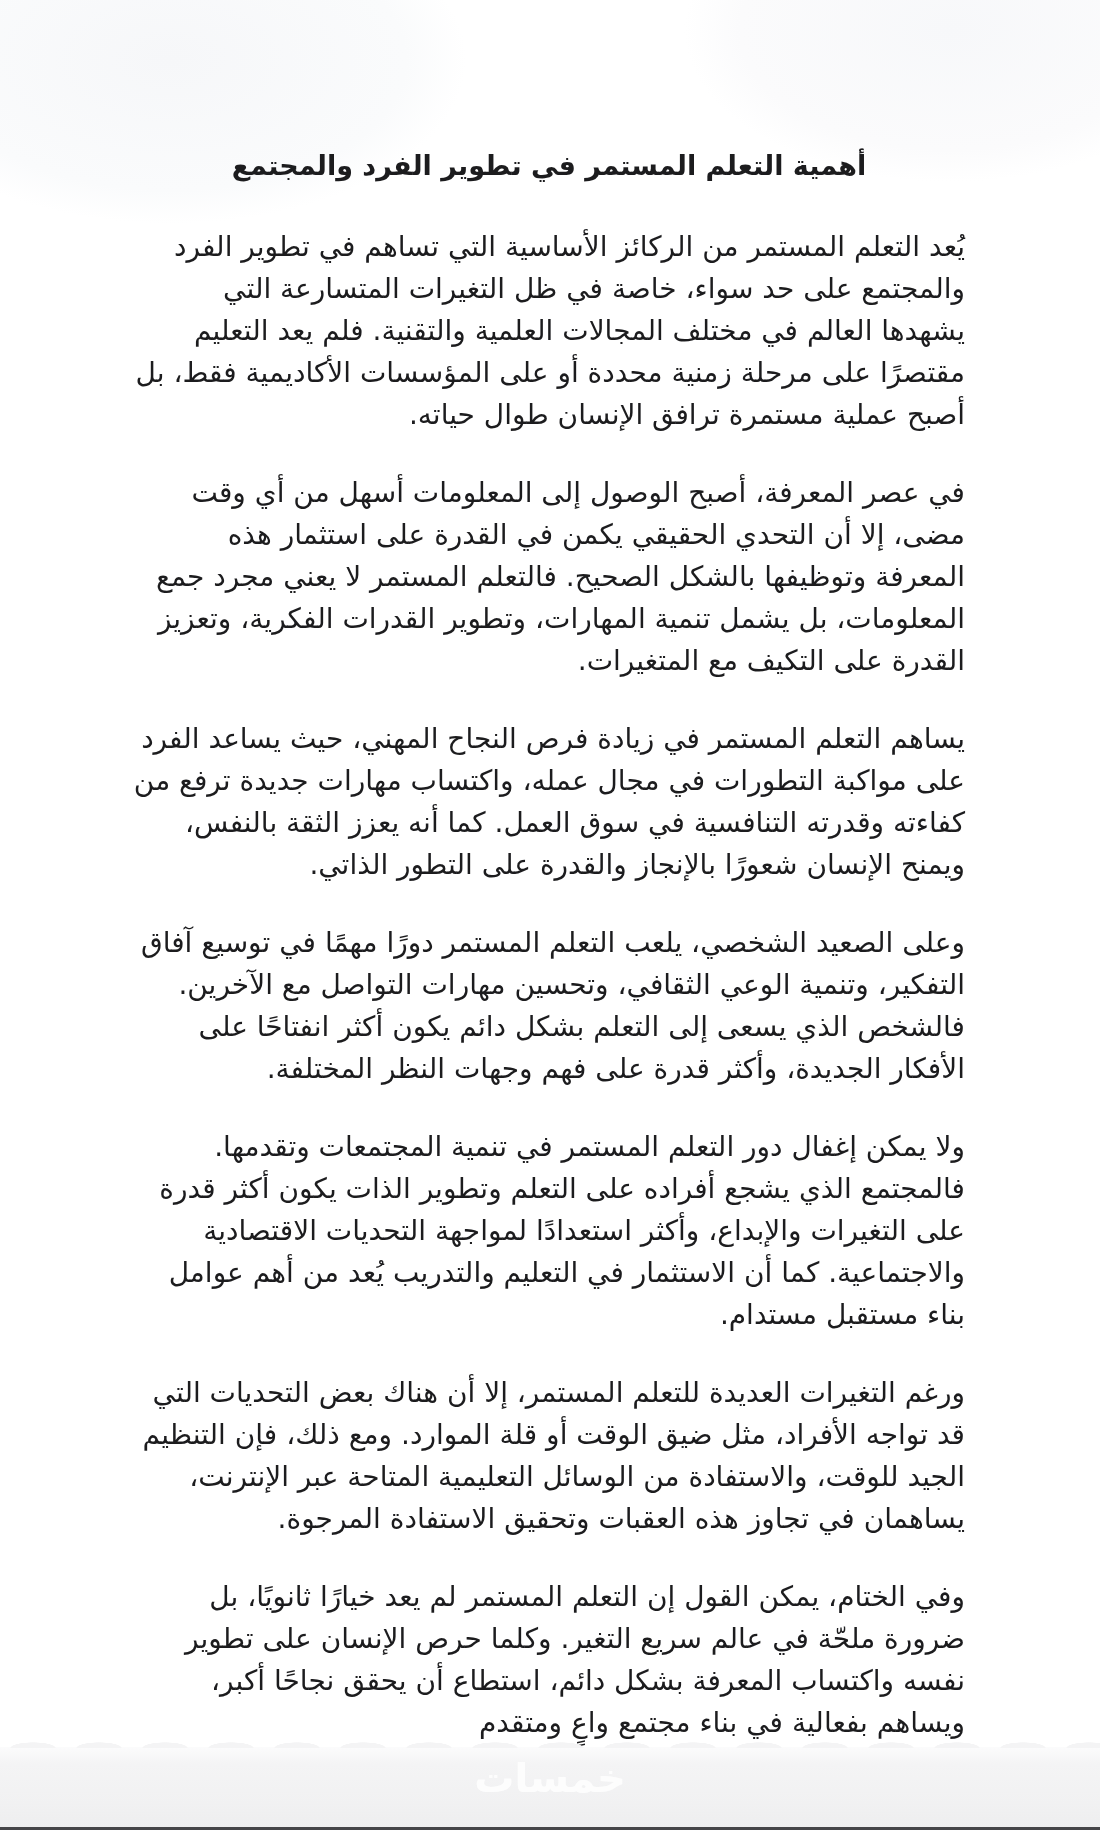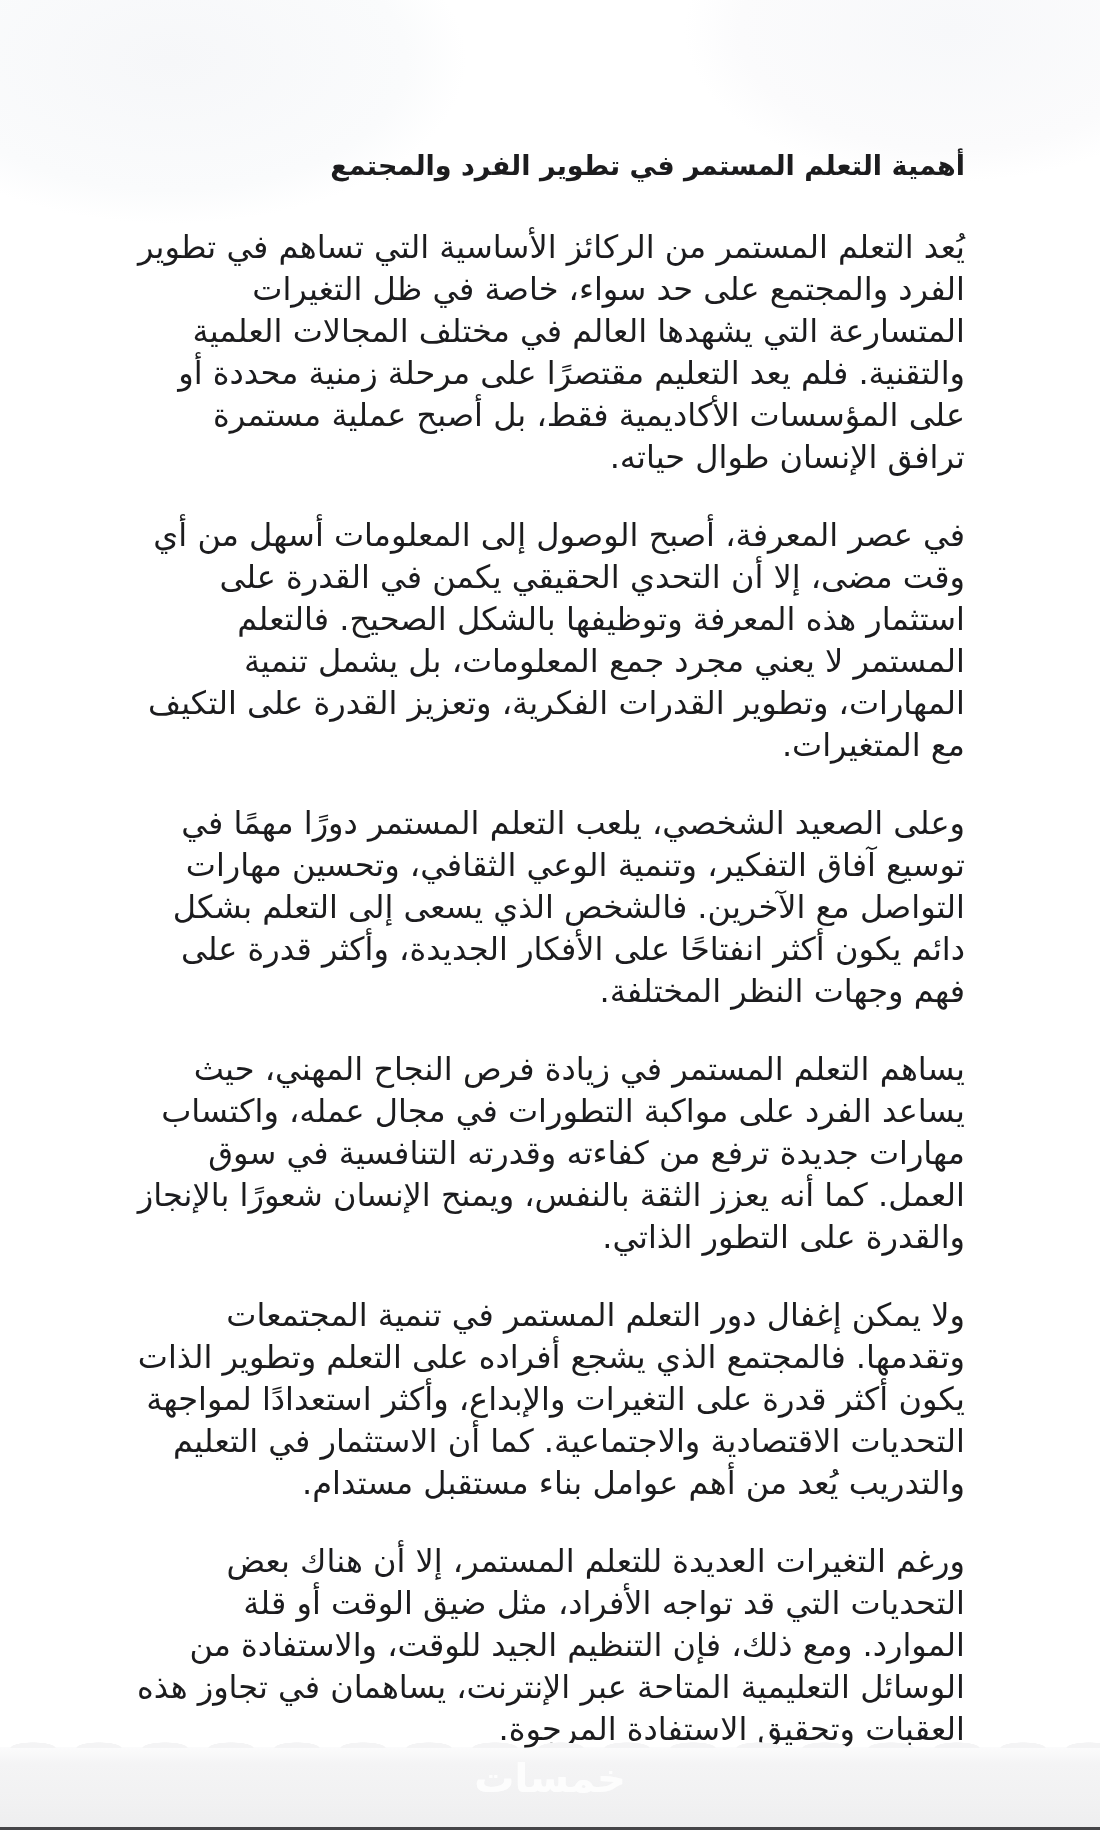--- a/index.html
+++ b/index.html
@@ -48,23 +48,24 @@
     width: 832px;
     direction: rtl;
     text-align: right;
     color: #1c1c1e;
   }
   .content h1 {
     font-size: 27px;
     line-height: 40px;
     font-weight: bold;
     margin: 0 0 40px 0;
+    text-align: center;
   }
   .content p {
-    font-size: 32px;
+    font-size: 28px;
     line-height: 42px;
     font-weight: 400;
     margin: 0 0 36px 0;
   }
   
   .watermark-band {
     position: absolute;
     left: 0;
     bottom: 0;
     width: 100%;
@@ -101,24 +102,25 @@
 
 <div class="page">
 
   <div class="corner-arc left"></div>
   <div class="corner-arc right"></div>
 
   <main class="content">
     <h1>أهمية التعلم المستمر في تطوير الفرد والمجتمع</h1>
     <p>يُعد التعلم المستمر من الركائز الأساسية التي تساهم في تطوير الفرد والمجتمع على حد سواء، خاصة في ظل التغيرات المتسارعة التي يشهدها العالم في مختلف المجالات العلمية والتقنية. فلم يعد التعليم مقتصرًا على مرحلة زمنية محددة أو على المؤسسات الأكاديمية فقط، بل أصبح عملية مستمرة ترافق الإنسان طوال حياته.</p>
     <p>في عصر المعرفة، أصبح الوصول إلى المعلومات أسهل من أي وقت مضى، إلا أن التحدي الحقيقي يكمن في القدرة على استثمار هذه المعرفة وتوظيفها بالشكل الصحيح. فالتعلم المستمر لا يعني مجرد جمع المعلومات، بل يشمل تنمية المهارات، وتطوير القدرات الفكرية، وتعزيز القدرة على التكيف مع المتغيرات.</p>
+    <p>يساهم التعلم المستمر في زيادة فرص النجاح المهني، حيث يساعد الفرد على مواكبة التطورات في مجال عمله، واكتساب مهارات جديدة ترفع من كفاءته وقدرته التنافسية في سوق العمل. كما أنه يعزز الثقة بالنفس، ويمنح الإنسان شعورًا بالإنجاز والقدرة على التطور الذاتي.</p>
     <p>وعلى الصعيد الشخصي، يلعب التعلم المستمر دورًا مهمًا في توسيع آفاق التفكير، وتنمية الوعي الثقافي، وتحسين مهارات التواصل مع الآخرين. فالشخص الذي يسعى إلى التعلم بشكل دائم يكون أكثر انفتاحًا على الأفكار الجديدة، وأكثر قدرة على فهم وجهات النظر المختلفة.</p>
-    <p>يساهم التعلم المستمر في زيادة فرص النجاح المهني، حيث يساعد الفرد على مواكبة التطورات في مجال عمله، واكتساب مهارات جديدة ترفع من كفاءته وقدرته التنافسية في سوق العمل. كما أنه يعزز الثقة بالنفس، ويمنح الإنسان شعورًا بالإنجاز والقدرة على التطور الذاتي.</p>
     <p>ولا يمكن إغفال دور التعلم المستمر في تنمية المجتمعات وتقدمها. فالمجتمع الذي يشجع أفراده على التعلم وتطوير الذات يكون أكثر قدرة على التغيرات والإبداع، وأكثر استعدادًا لمواجهة التحديات الاقتصادية والاجتماعية. كما أن الاستثمار في التعليم والتدريب يُعد من أهم عوامل بناء مستقبل مستدام.</p>
     <p>ورغم التغيرات العديدة للتعلم المستمر، إلا أن هناك بعض التحديات التي قد تواجه الأفراد، مثل ضيق الوقت أو قلة الموارد. ومع ذلك، فإن التنظيم الجيد للوقت، والاستفادة من الوسائل التعليمية المتاحة عبر الإنترنت، يساهمان في تجاوز هذه العقبات وتحقيق الاستفادة المرجوة.</p>
+    <p>وفي الختام، يمكن القول إن التعلم المستمر لم يعد خيارًا ثانويًا، بل ضرورة ملحّة في عالم سريع التغير. وكلما حرص الإنسان على تطوير نفسه واكتساب المعرفة بشكل دائم، استطاع أن يحقق نجاحًا أكبر، ويساهم بفعالية في بناء مجتمع واعٍ ومتقدم</p>
   </main>
 
   <footer class="watermark-band">
     <div class="scallops"></div>
     <span class="wm-text">خمسات</span>
   </footer>
 
 </div>
 
 </body></html>

